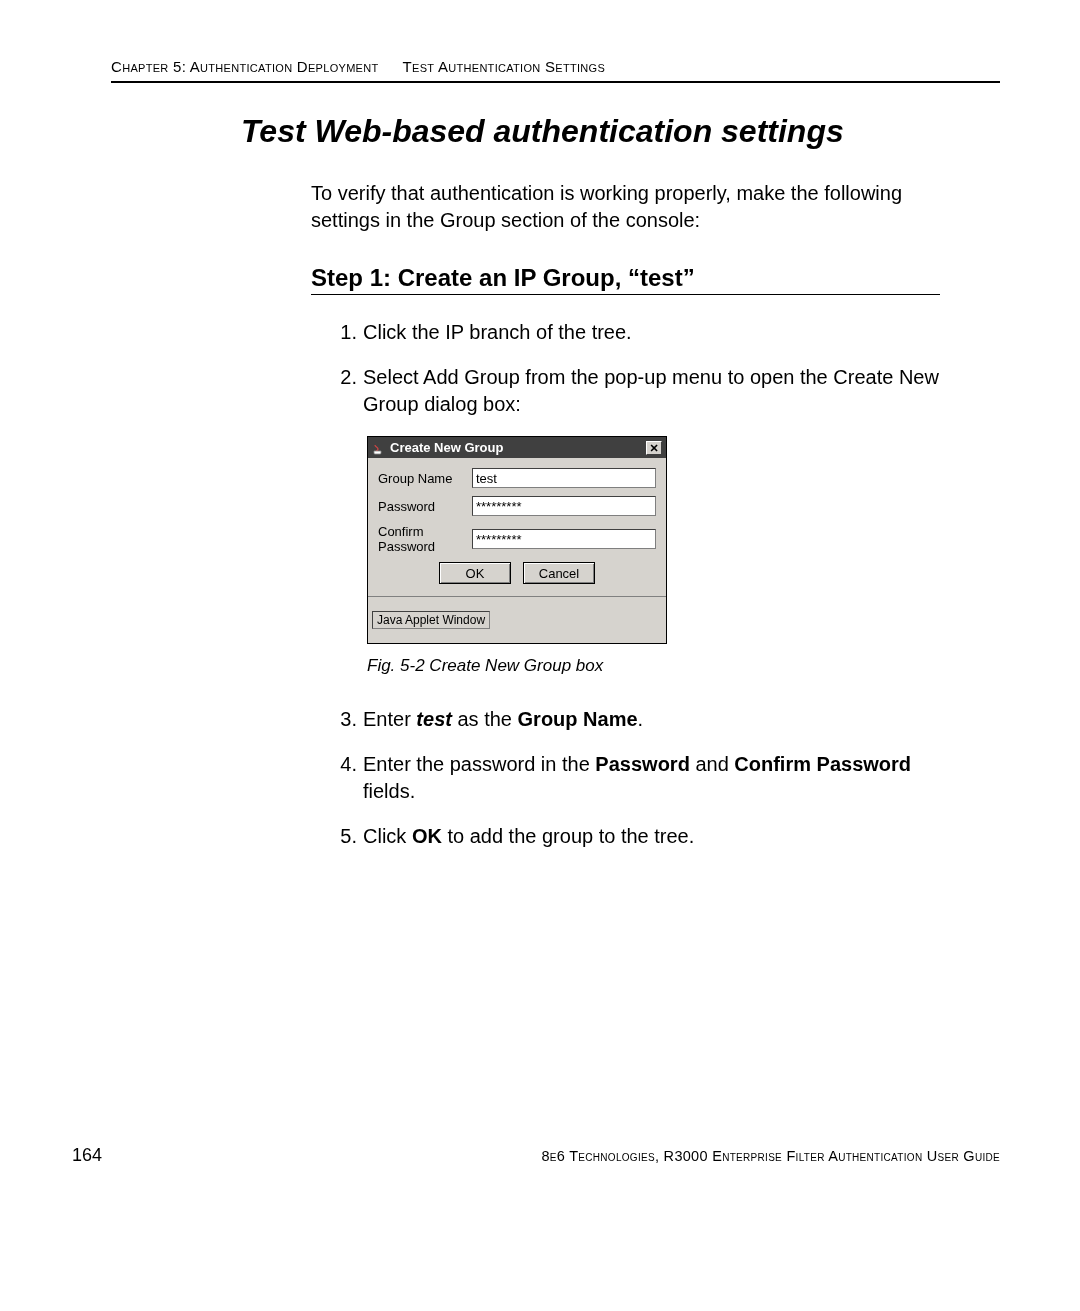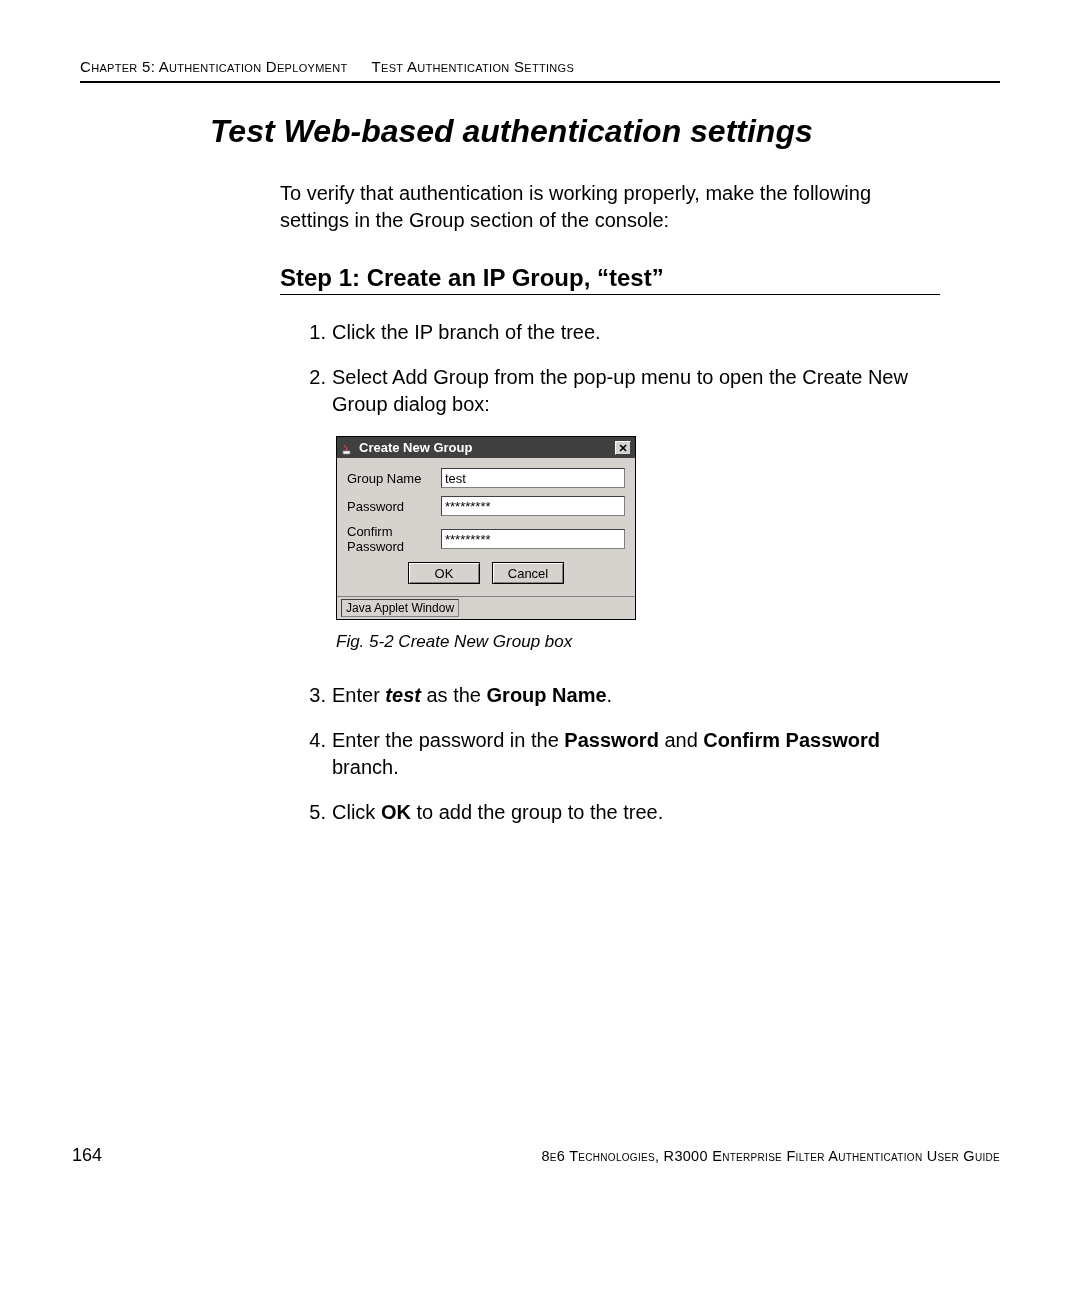--- a/index.html
+++ b/index.html
@@ -6,20 +6,21 @@
     body {
       width: 1080px;
       height: 1311px;
       background: #fff;
       font-family: Arial, Helvetica, sans-serif;
       color: #000;
       position: relative;
     }
     .page {
       padding: 58px 80px 0 80px;
+      margin-left: 31px;
     }
     .header-line {
       display: flex;
       justify-content: flex-start;
       font-size: 15px;
       letter-spacing: 0.3px;
       padding-bottom: 6px;
       border-bottom: 2px solid #000;
       margin-bottom: 30px;
       font-variant: small-caps;
@@ -144,21 +145,21 @@
       border: 1px solid #000;
       box-shadow: inset 1px 1px 0 #fff, inset -1px -1px 0 #808080;
       font-size: 13px;
       font-family: Tahoma, Arial, sans-serif;
       cursor: pointer;
     }
     .status-bar {
       border-top: 1px solid #808080;
       background: #d6d3ce;
       font-size: 12px;
-      padding: 2px 4px;
+      padding: 14px 4px;
       display: flex;
     }
     .status-cell {
       border: 1px solid #808080;
       border-top-color: #404040;
       border-left-color: #404040;
       background: #d6d3ce;
       padding: 0 4px;
       height: 18px;
       line-height: 16px;
@@ -264,21 +265,21 @@
   <ul class="olist2">
     <li>
       <span class="num">3.</span>
       <span class="txt">
         <span>Enter </span><span class="bold italic">test</span><span> as the </span><span class="bold">Group Name</span><span>.</span>
       </span>
     </li>
     <li>
       <span class="num">4.</span>
       <span class="txt">
-        <span>Enter the password in the </span><span class="bold">Password</span><span> and </span><span class="bold">Confirm Pass­word</span><span> branch.</span>
+        <span>Enter the password in the </span><span class="bold">Password</span><span> and </span><span class="bold">Confirm Pass­word</span><span> fields.</span>
       </span>
     </li>
     <li>
       <span class="num">5.</span>
       <span class="txt">
         <span>Click </span><span class="bold">OK</span><span> to add the group to the tree.</span>
       </span>
     </li>
   </ul>
 

